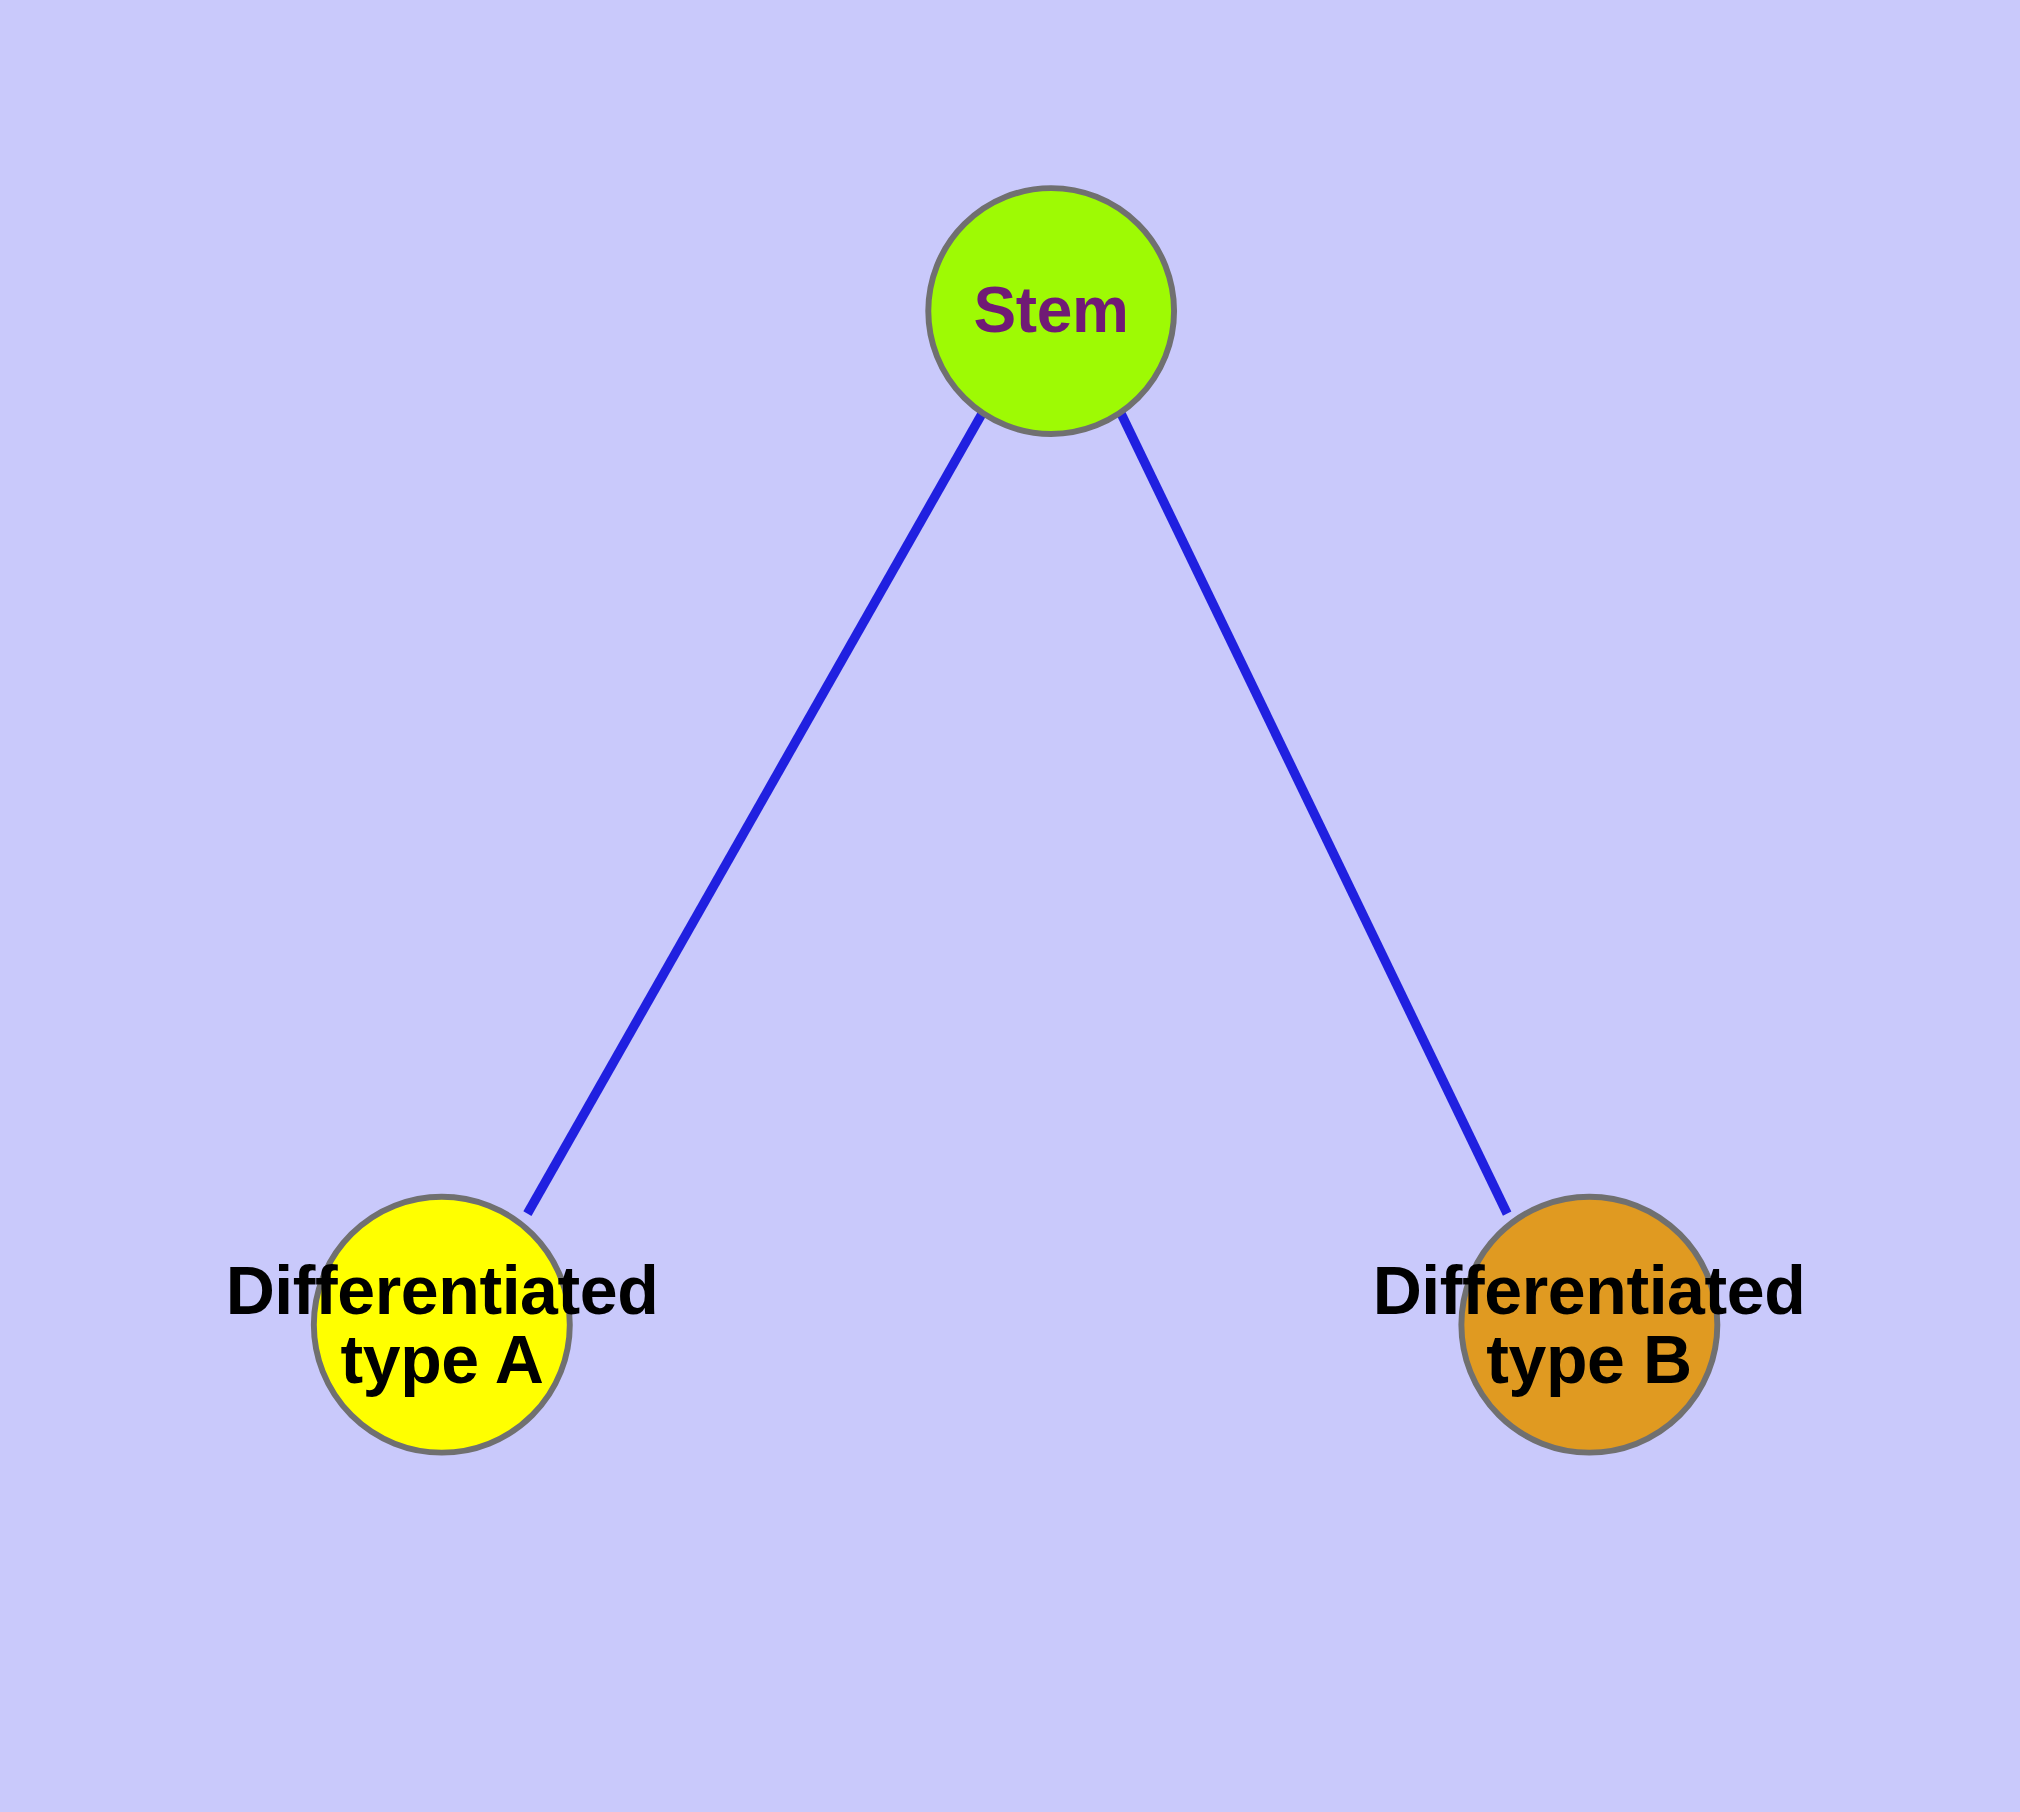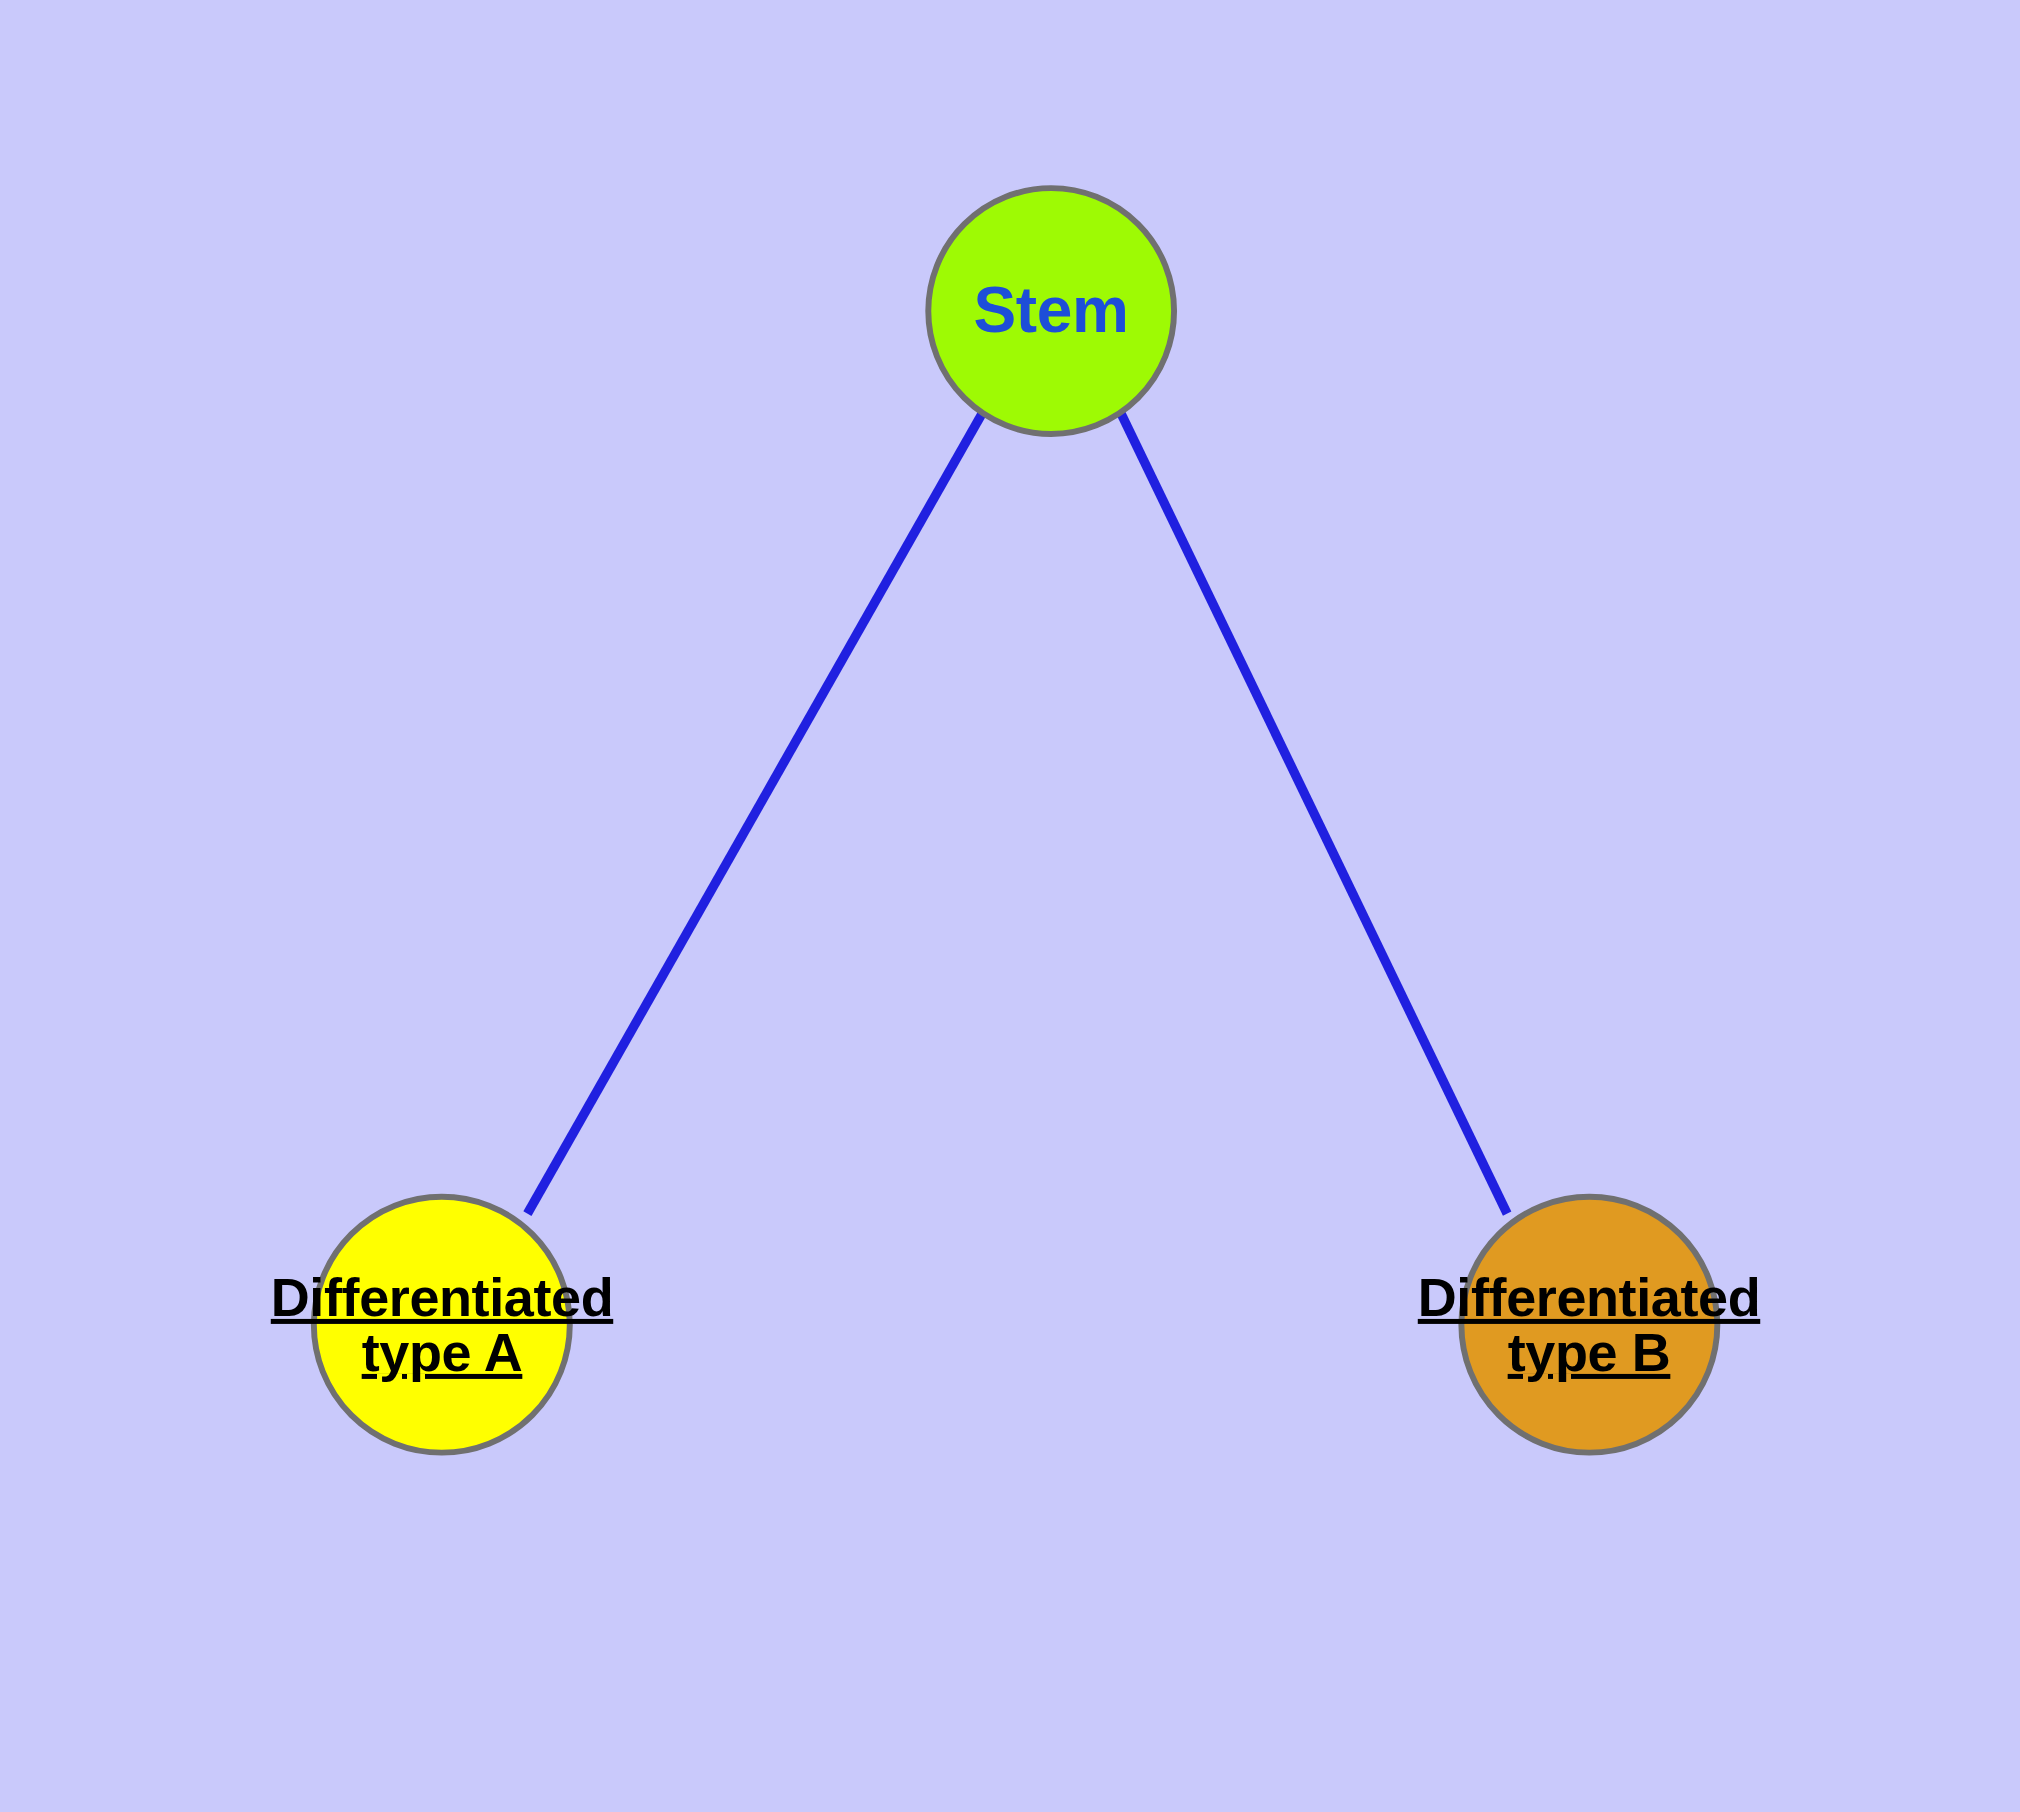--- a/index.html
+++ b/index.html
@@ -31,22 +31,21 @@
     line-height: 1.02;
     white-space: pre;
     pointer-events: none;
     transform: translate(-50%, -50%);
     letter-spacing: -0.4px;
   }
   .label-root {
     font-size: 64px;
   }
   .label-leaf {
-    font-size: 54px;
-    text-decoration: underline;
+    font-size: 68px;
   }
 </style>
 </head>
 <body>
 
 <div id="canvas" style="width: 2021px; height: 1812px; background: rgb(201, 201, 251);">
 
   <svg id="graph-svg" viewBox="0 0 2384 2138" xmlns="http://www.w3.org/2000/svg" style="width: 2021px; height: 1812px;">
 
     <rect id="bg-rect" x="0" y="0" width="2384" height="2138" fill="#c9c9fb"></rect>
@@ -56,20 +55,20 @@
       <line class="edge" x1="1322" y1="487" x2="1778" y2="1432" stroke="#2020e0" stroke-width="11" stroke-linecap="butt"></line>
     </g>
 
     <g id="nodes-group">
       <circle class="node-circle" cx="1240" cy="367" r="145" fill="#9efa04" stroke="#707070" stroke-width="7"></circle>
       <circle class="node-circle" cx="521" cy="1563" r="151" fill="#ffff00" stroke="#707070" stroke-width="7"></circle>
       <circle class="node-circle" cx="1875" cy="1563" r="151" fill="#e09a21" stroke="#707070" stroke-width="7"></circle>
     </g>
   </svg>
 
-  <div class="node-label label-root" style="left: 1051px; top: 311px; color: #1d4ed8;">Stem</div>
+  <div class="node-label label-root" style="left: 1051px; top: 311px; color: #701a75;">Stem</div>
   <div class="node-label label-leaf" style="left: 442px; top: 1325px; color: rgb(0, 0, 0);">Differentiated
 type A</div>
   <div class="node-label label-leaf" style="left: 1589px; top: 1325px; color: rgb(0, 0, 0);">Differentiated
 type B</div>
 
 </div>
 
 
 </body></html>

